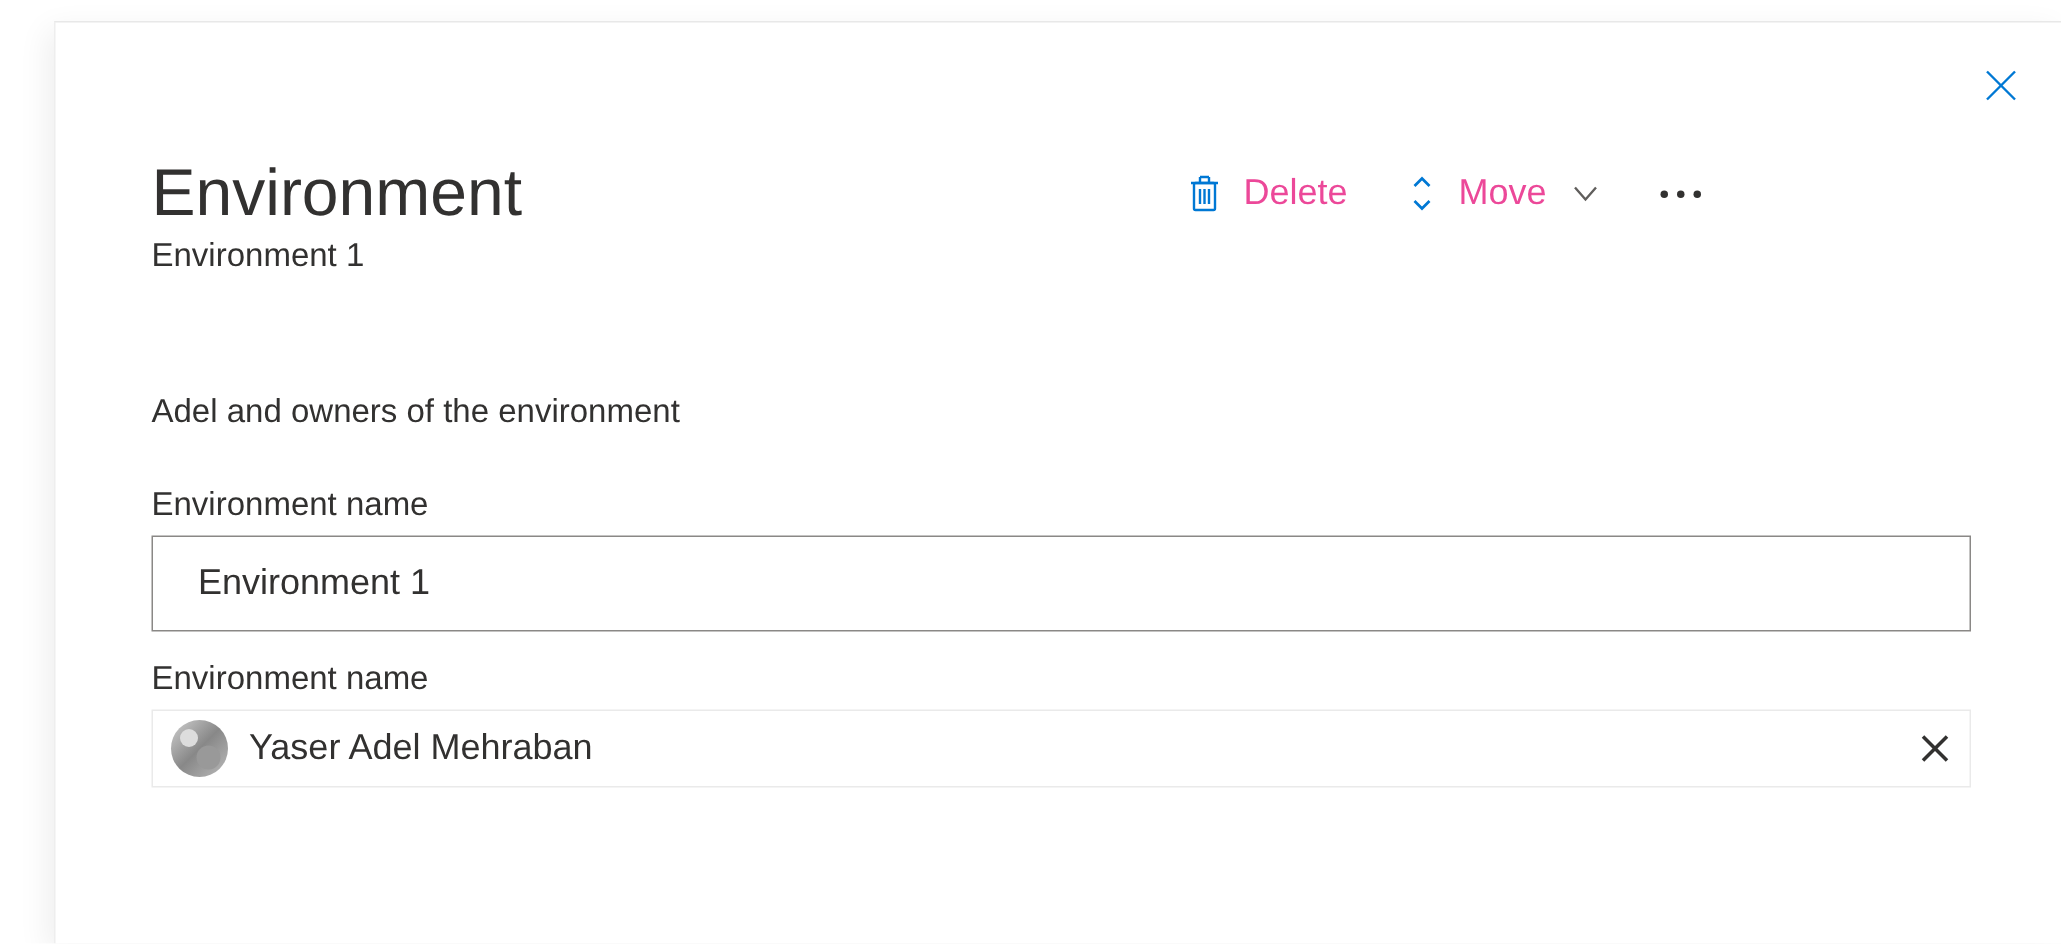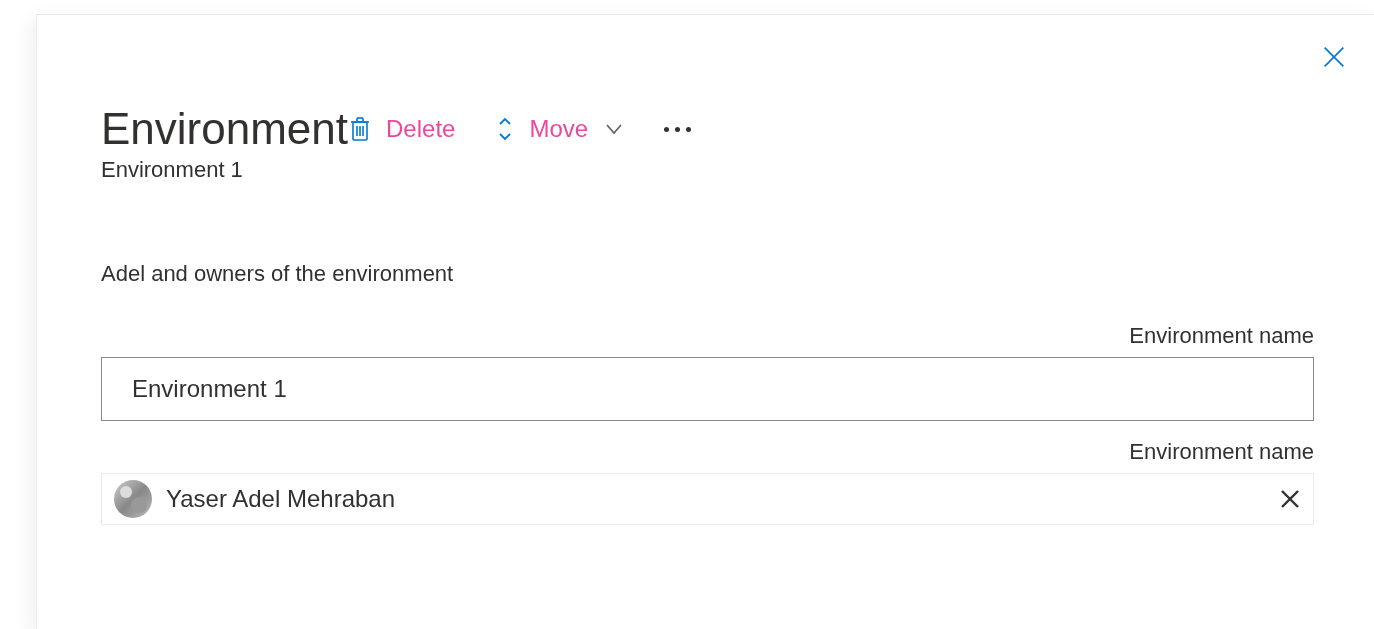--- a/index.html
+++ b/index.html
@@ -36,20 +36,21 @@
       cursor: pointer;
       color: #0078d4;
     }
     .close-button svg {
       width: 28px;
       height: 28px;
     }
     .header-row {
       display: flex;
       align-items: flex-start;
+      justify-content: space-between;
       margin-top: 68px;
     }
     .title-block {
       display: flex;
       flex-direction: column;
     }
     .page-title {
       font-size: 44px;
       font-weight: 400;
       color: #323130;
@@ -122,21 +123,20 @@
     .section-desc {
       font-size: 22px;
       color: #323130;
       margin-bottom: 36px;
     }
     .field-label {
       font-size: 22px;
       color: #323130;
       margin-bottom: 8px;
       display: block;
-      text-align: right;
     }
     .text-input {
       width: 100%;
       max-width: 1216px;
       height: 64px;
       border: 1px solid #8a8886;
       padding: 0 30px;
       font-size: 24px;
       font-family: inherit;
       color: #323130;

